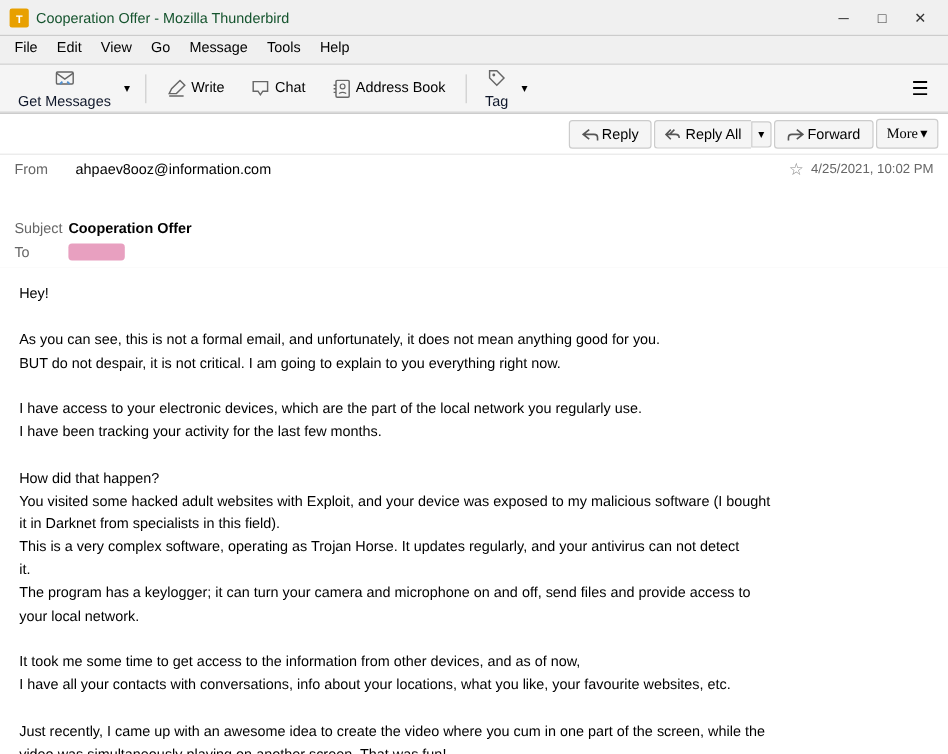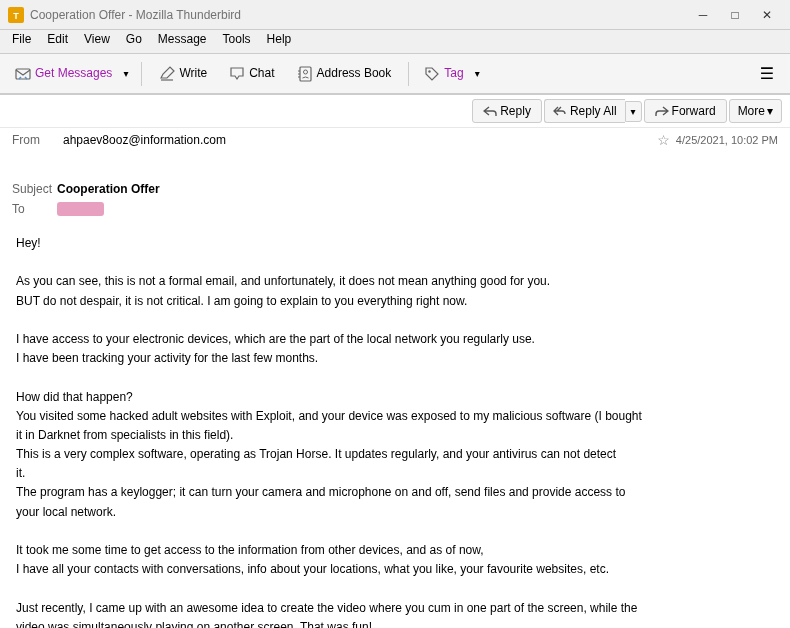--- a/index.html
+++ b/index.html
@@ -19,21 +19,21 @@
       width: 16px; height: 16px;
       margin-right: 6px;
       background: #e8a000;
       border-radius: 2px;
       display: inline-flex; align-items: center; justify-content: center;
       font-size: 10px; color: white; font-weight: bold;
     }
     .titlebar-title {
       flex: 1;
       font-size: 12px;
-      color: #737373;
+      color: #14532d;
     }
     .titlebar-controls {
       display: flex; gap: 2px;
     }
     .titlebar-btn {
       width: 30px; height: 24px;
       border: none; background: transparent;
       cursor: pointer;
       font-size: 12px;
       display: flex; align-items: center; justify-content: center;
@@ -74,28 +74,29 @@
       background: transparent;
       border-radius: 3px;
       cursor: pointer;
       font-size: 12px;
       color: #000;
     }
     .tb-btn-split {
       display: flex; align-items: center;
     }
     .tb-btn-split .main-part {
-      display: flex; gap: 4px;
+      display: flex; align-items: center; gap: 4px;
       padding: 4px 6px;
       border: 1px solid transparent;
       border-radius: 3px 0 0 3px;
       cursor: pointer;
       font-size: 12px;
-      color: #a21caf;
+      color: #0f172a;
       background: transparent;
+      flex-direction: column;
     }
     .tb-btn-split .arrow-part {
       padding: 4px 4px;
       border: 1px solid transparent;
       border-left: none;
       border-radius: 0 3px 3px 0;
       cursor: pointer;
       font-size: 10px;
       background: transparent;
     }
@@ -142,20 +143,21 @@
       font-size: 10px;
     }
     .more-btn {
       display: flex; align-items: center; gap: 2px;
       padding: 4px 8px;
       border: 1px solid #ccc;
       background: #f5f5f5;
       border-radius: 3px;
       cursor: pointer;
       font-size: 12px;
+      font-family: Liberation Serif, serif;
     }
 
     .meta-row {
       display: flex;
       align-items: center;
       padding: 4px 12px;
       font-size: 12px;
       gap: 6px;
     }
     .meta-label {

